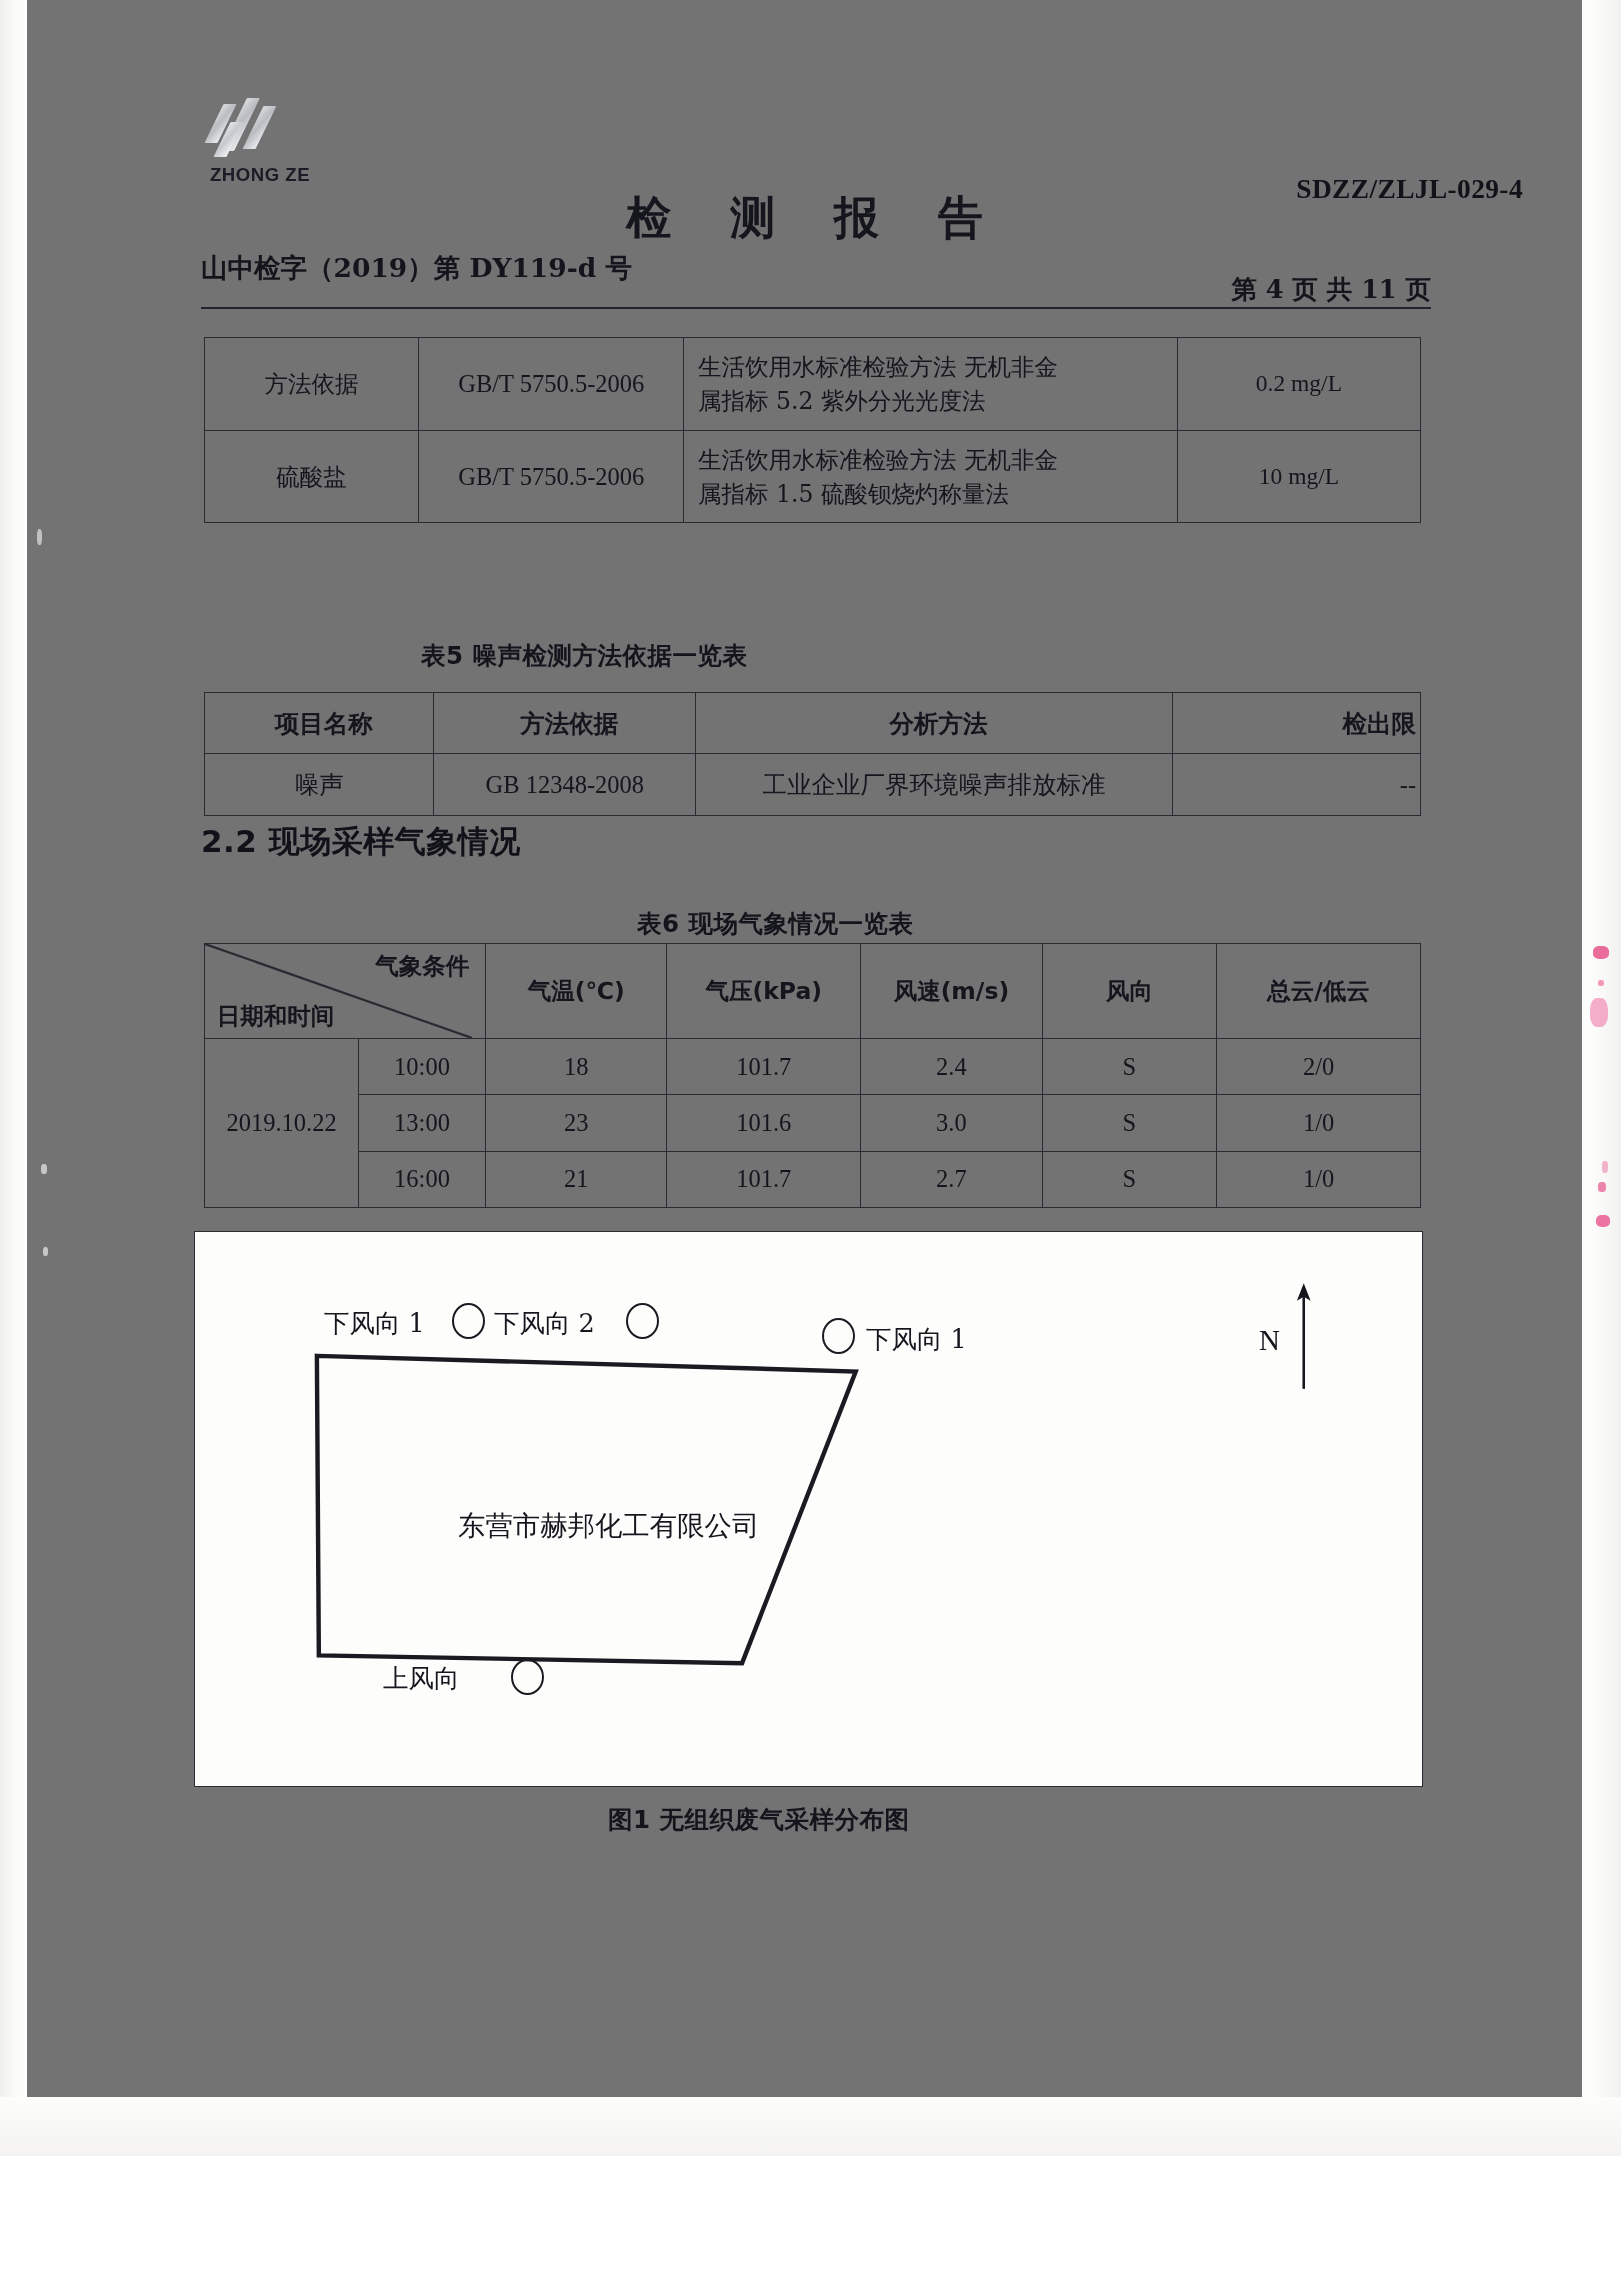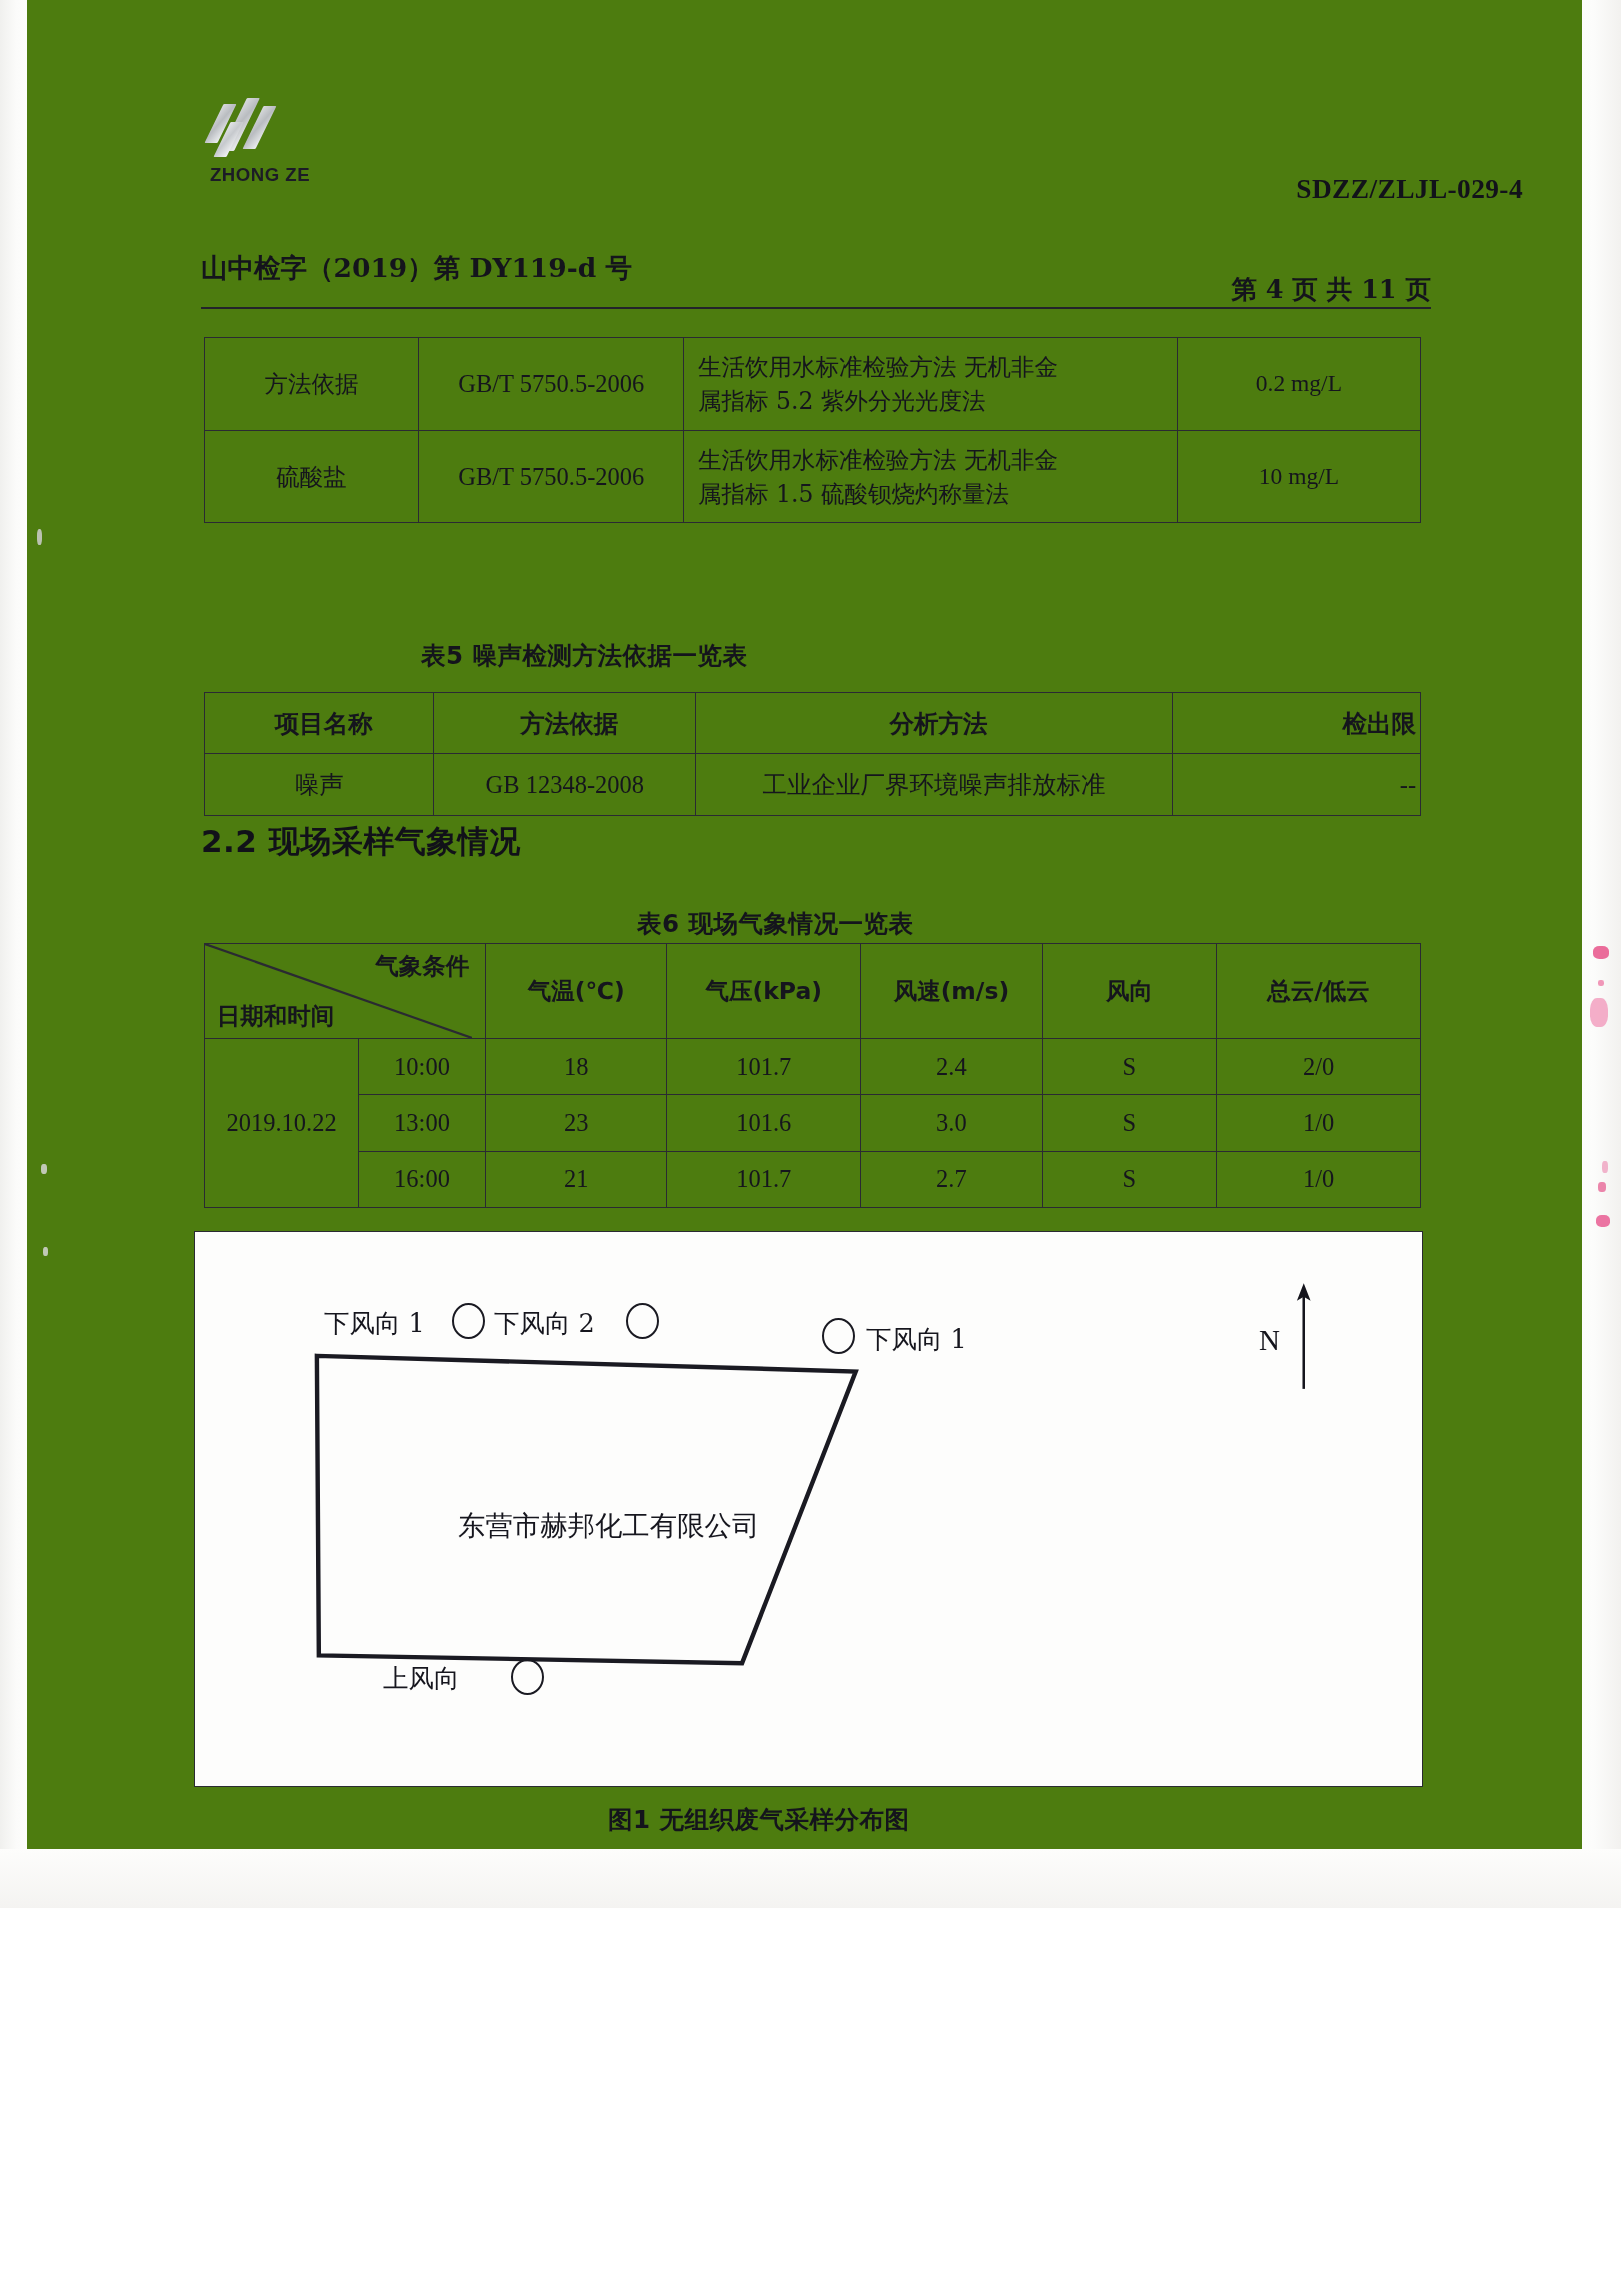--- a/index.html
+++ b/index.html
@@ -6,22 +6,22 @@
     margin: 0;
     padding: 0;
     background: #ffffff;
   }
   body {
     font-family: "DejaVu Serif", "Liberation Serif", serif;
   }
   .page {
     position: relative;
     width: 1621px;
-    height: 1908px;
-    background: #4d7c0f;
+    height: 2156px;
+    background: #737373;
     overflow: hidden;
   }
   
   .scan-edge-left {
     position: absolute;
     left: 0; top: 0;
     width: 27.4px; height: 2292px;
     background: linear-gradient(to right, #f0f0ee 0%, #fbfbfa 60%, #fdfdfc 100%);
     pointer-events: none;
   }
@@ -348,20 +348,21 @@
       <i></i>
         <i></i>
         <i></i>
         <i></i>
     </div>
     <div class="logo-text">ZHONG ZE</div>
   </div>
 
   <div class="doc-code">SDZZ/ZLJL-029-4</div>
 
+  <div class="main-title">检 测 报 告</div>
 
   <div class="rule-row">
     <div class="report-no">山中检字（2019）第 DY119-d 号</div>
     <div class="page-no">第 4 页  共 11 页</div>
     <div class="hdr-rule"></div>
   </div>
 
   <table class="doc" id="table-methods-water">
     <tbody>
       <tr>

